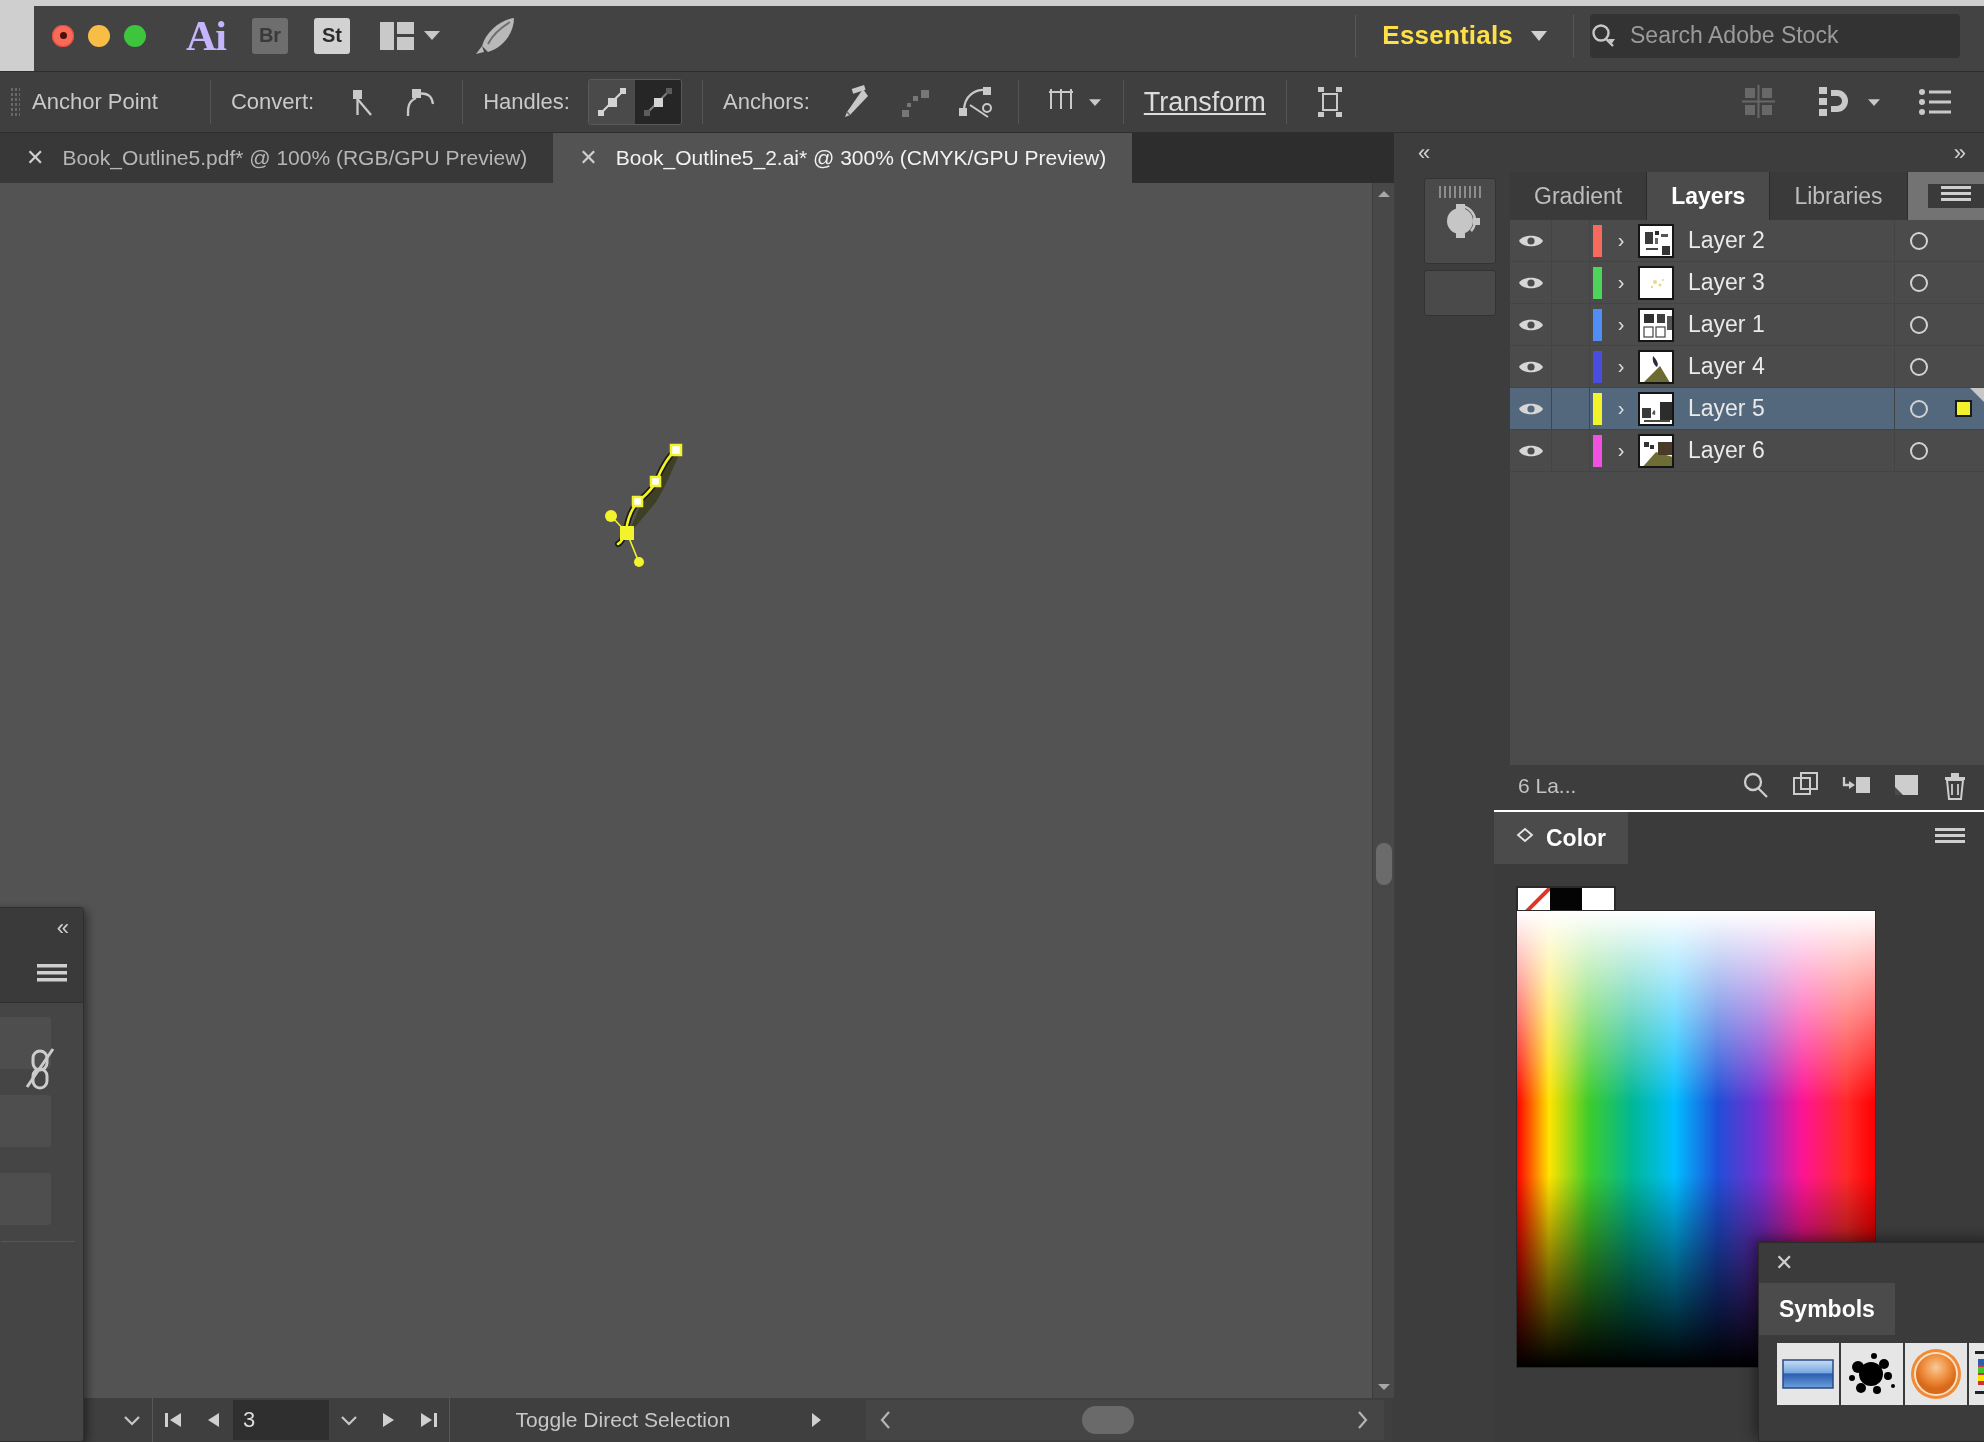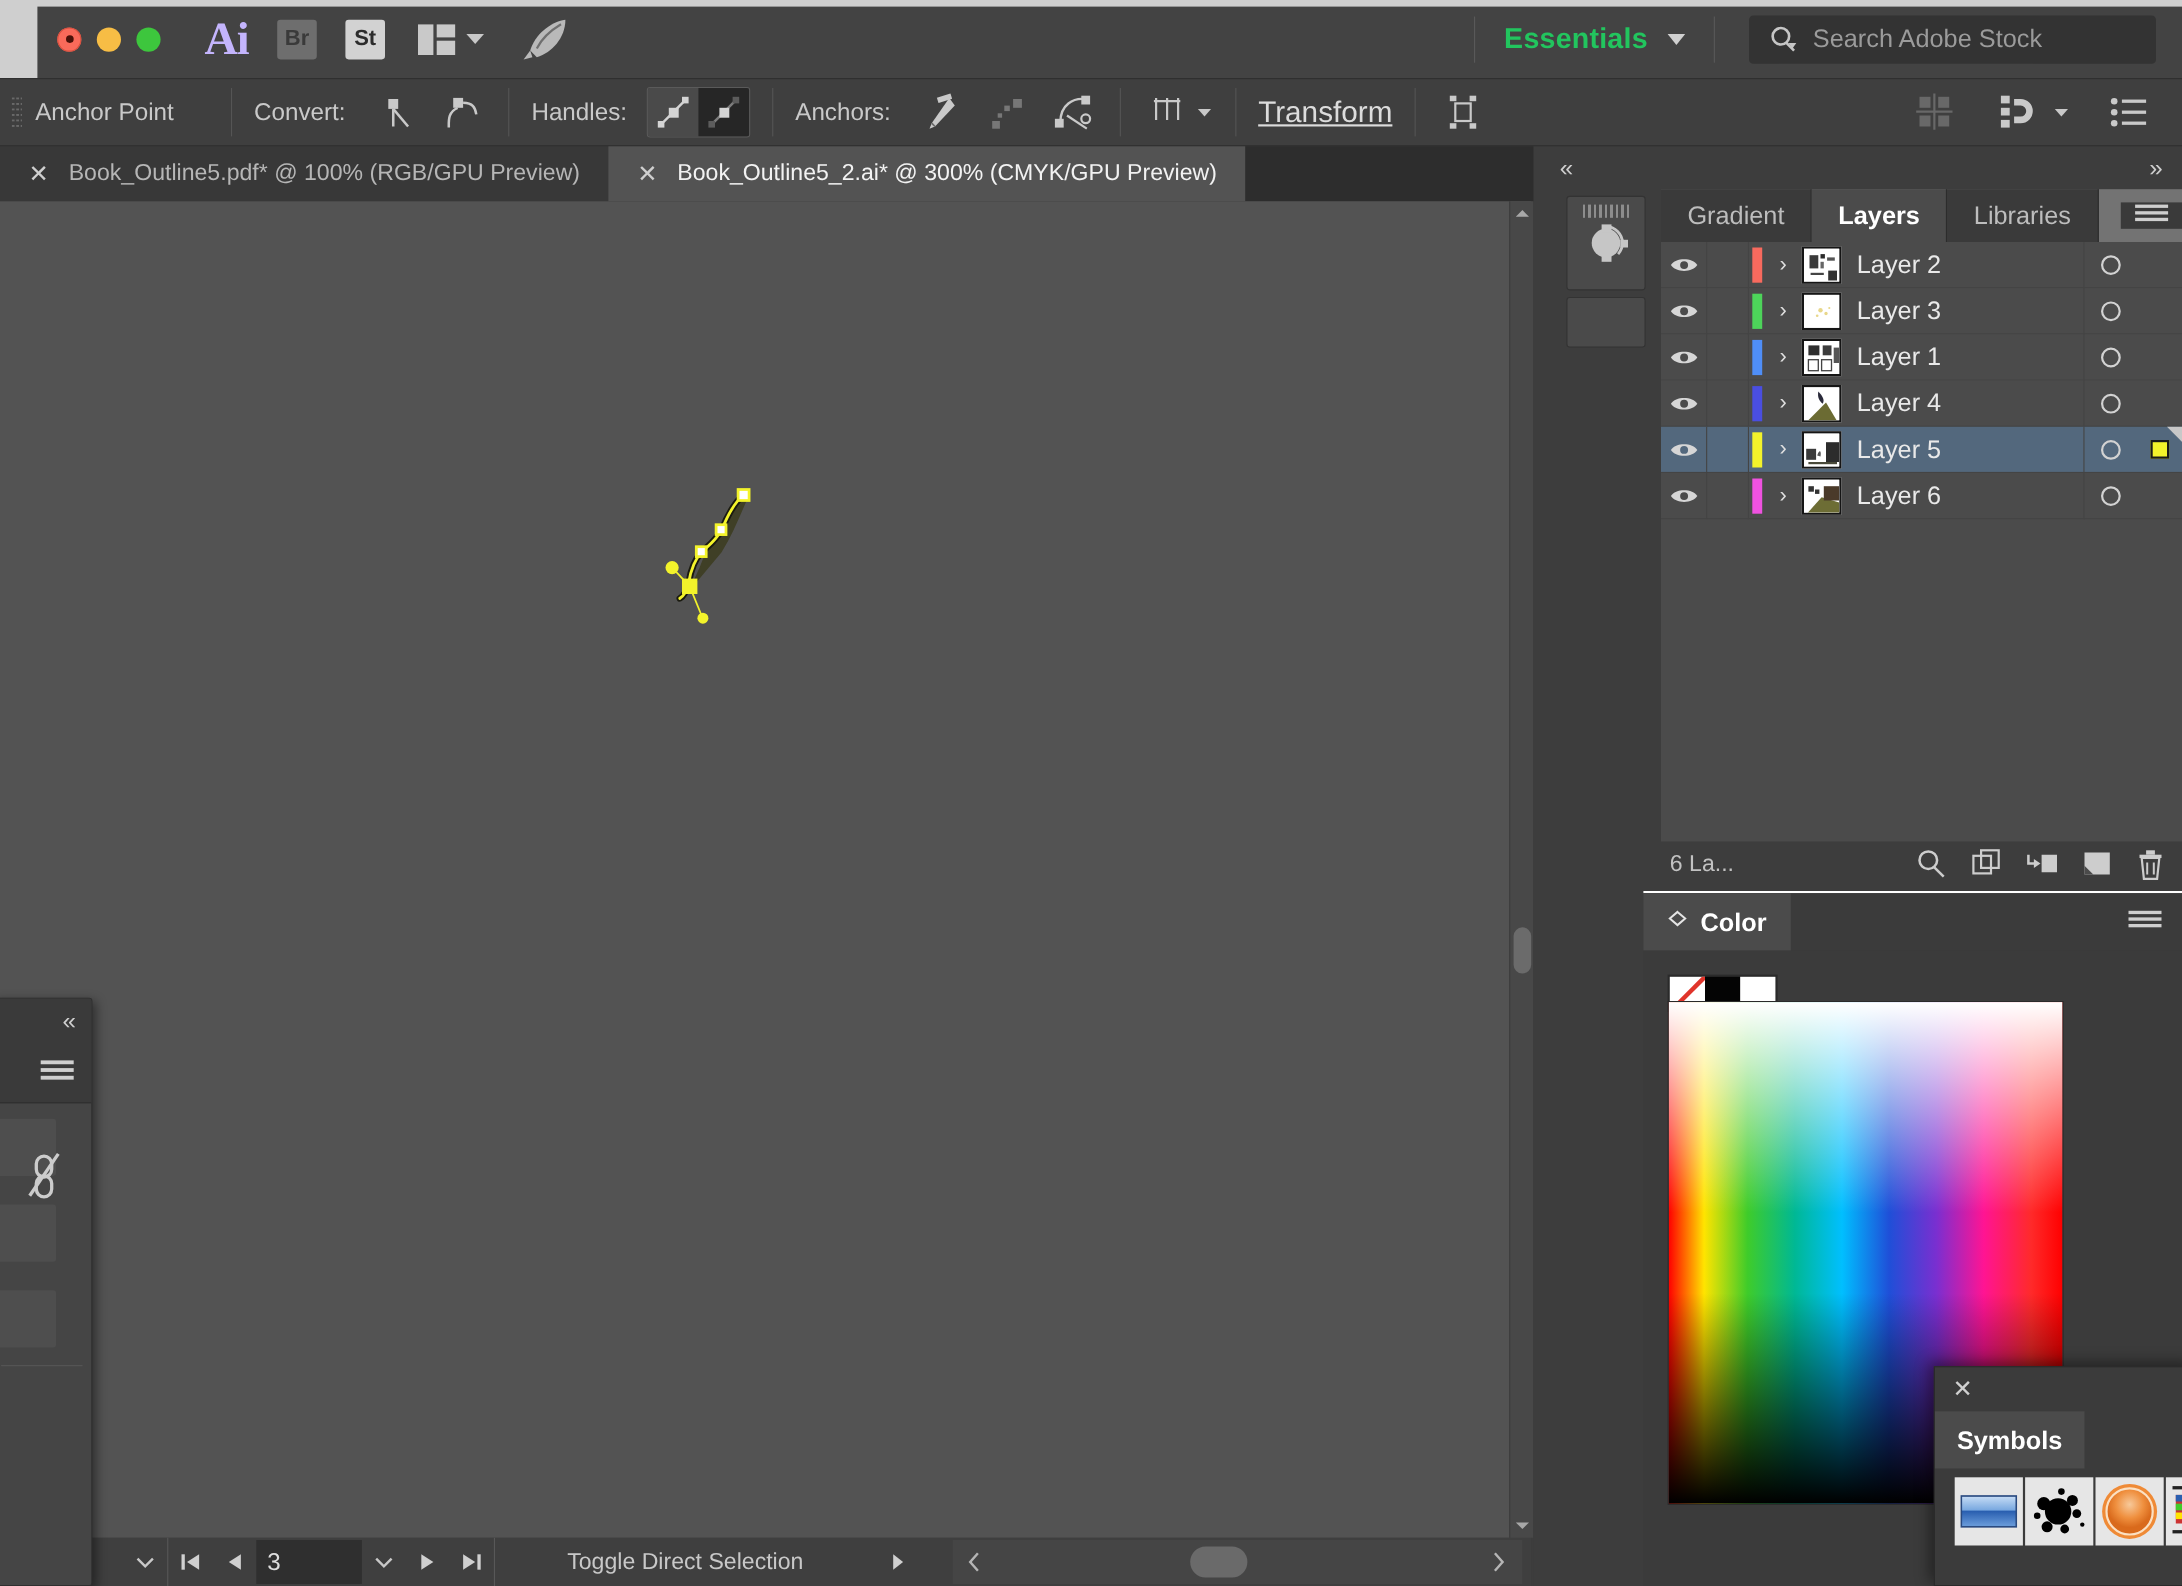--- a/index.html
+++ b/index.html
@@ -44,27 +44,27 @@
   }
   .appchip.br { background:#6e6e6e; color:#3a3a3a; }
   .appchip.st { background:#d2d2d2; color:#2c2c2c; }
   .arrange-icon { margin-left:30px; position:relative; z-index:3; display:flex; align-items:center; gap:10px;}
   .chev { width:0;height:0;border-left:8px solid transparent;border-right:8px solid transparent;border-top:9px solid #c8c8c8;}
   .rocket { margin-left:34px; position:relative; z-index:3; }
 
   .mb-right { margin-left:auto; display:flex; align-items:center; height:71px; }
   .mb-sep { width:1px; height:42px; background:#595959; margin-right:26px; }
   .essentials {
-    color:#22c55e; font-size:26px; font-weight:bold; letter-spacing:.2px;
+    color:#fde047; font-size:26px; font-weight:bold; letter-spacing:.2px;
   }
   .ess-chev { margin-left:18px; width:0;height:0;border-left:8px solid transparent;border-right:8px solid transparent;border-top:10px solid #d0d0d0;}
   .searchbox {
-    margin-left:31px; margin-right:24px;
+    margin-left:16px; margin-right:24px;
     width:370px; height:44px; background:#333; border-radius:4px;
-    display:flex; align-items:center; padding-left:18px; gap:14px;
+    display:flex; align-items:center; gap:14px;
   }
   .search-text { color:#9b9b9b; font-size:23px; }
 
   
   .optbar {
     position:absolute; left:0; top:71px; width:1984px; height:62px;
     background:#3f3f3f; border-top:1px solid #2e2e2e; border-bottom:1px solid #2e2e2e;
     display:flex; align-items:center;
   }
   .grip { width:10px;height:30px;margin-left:10px;margin-right:12px;

